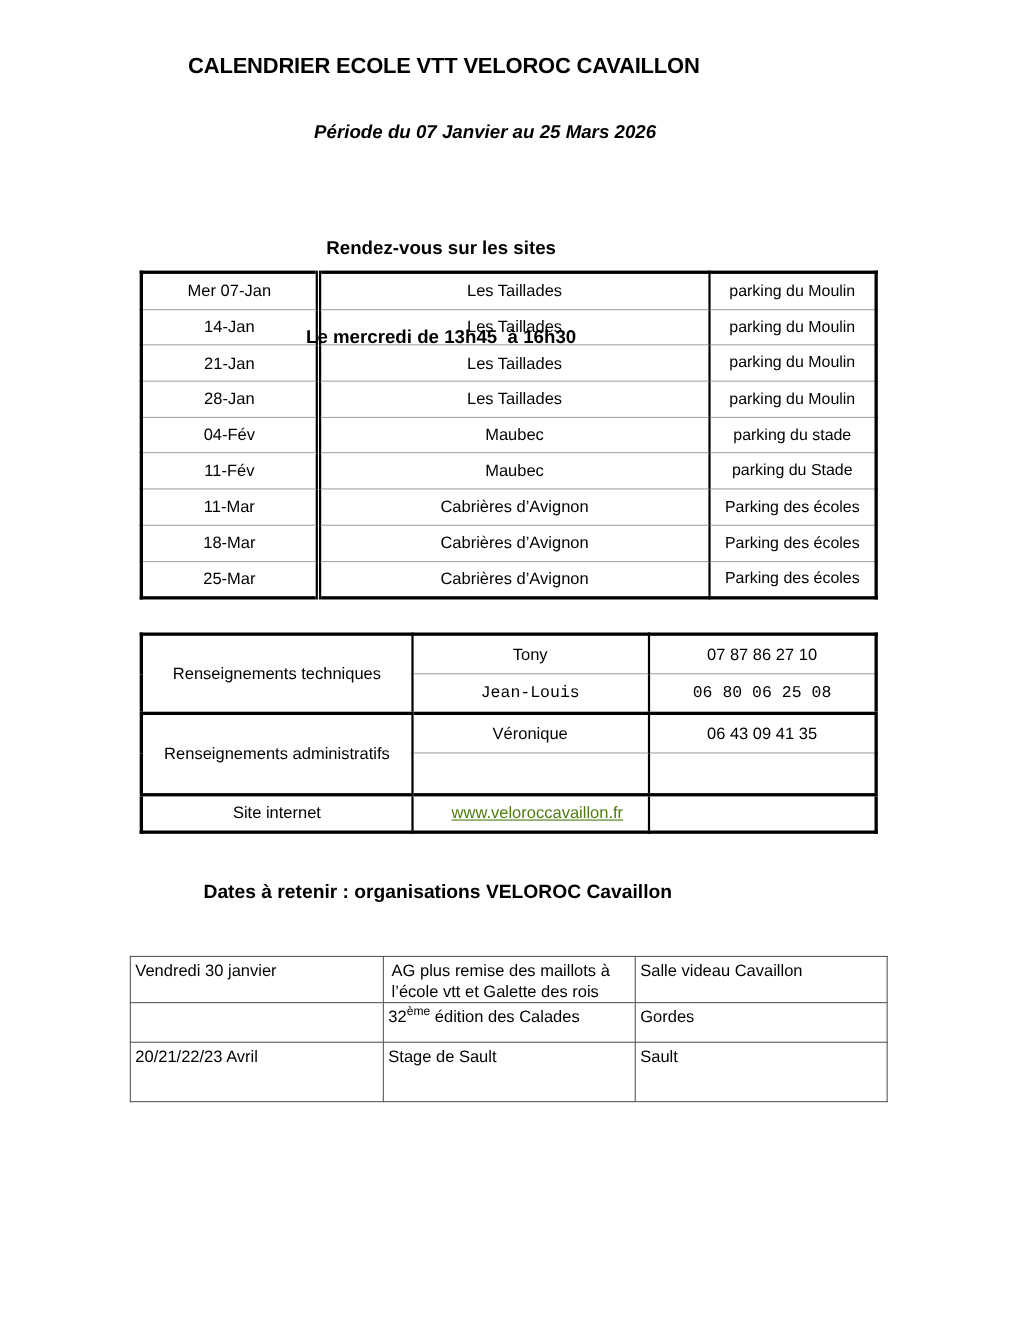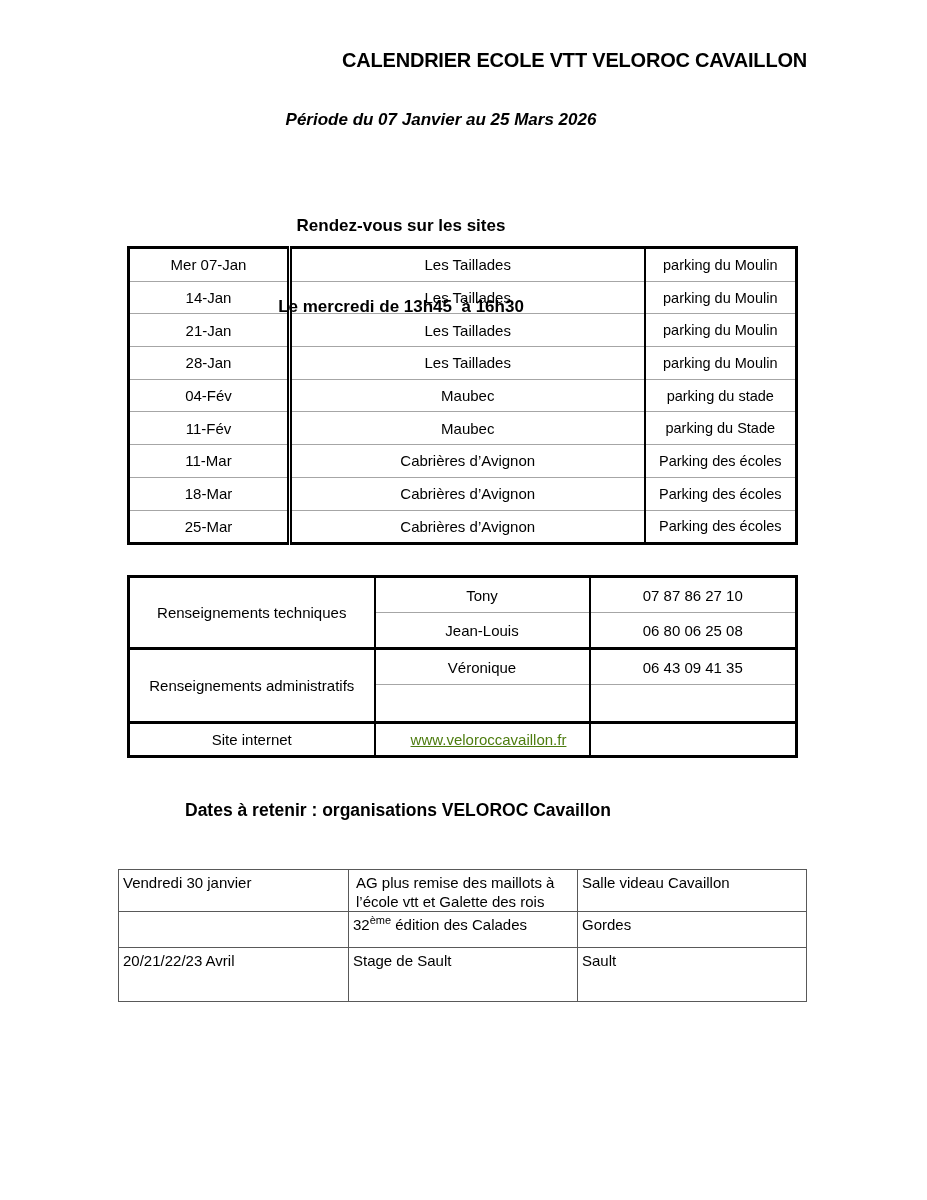--- a/index.html
+++ b/index.html
@@ -10,21 +10,21 @@
     background: #ffffff;
     font-family: "Liberation Sans", sans-serif;
     color: #000000;
     overflow: hidden;
   }
 
   
   .doc-title {
     position: absolute;
     top: 49px; left: 0; width: 807px;
-    text-align: right;
+    text-align: center;
     font-size: 20px;
     font-weight: bold;
     letter-spacing: -0.2px;
   }
   .period-line {
     position: absolute;
     top: 110px; left: 0; width: 882px;
     text-align: center;
     font-size: 17px;
     font-weight: bold;
@@ -76,21 +76,21 @@
     width: 668px;
     border: 3px solid #000;
   }
   .contacts-table td {
     text-align: center;
     vertical-align: middle;
     font-size: 15px;
     padding: 0;
   }
   .contacts-table td.v { border-right: 2px solid #000; }
-  .contacts-table tr.thin-sep td { border-top: 1px solid #a6a6a6; }
+  .contacts-table tr.thin-sep td { border-top: 1px solid #a6a6a6; font-family: Liberation Mono, monospace; }
   .contacts-table tr.section-sep td { border-top: 3px solid #000; }
   .r34 { height: 34px; } .r36 { height: 36px; } .r31 { height: 31px; }
   .website-link { text-decoration: underline; cursor: pointer; }
 
   
   .events-table {
     position: absolute;
     left: 118px; top: 869px;
     width: 688px;
     border: 1px solid #595959;

